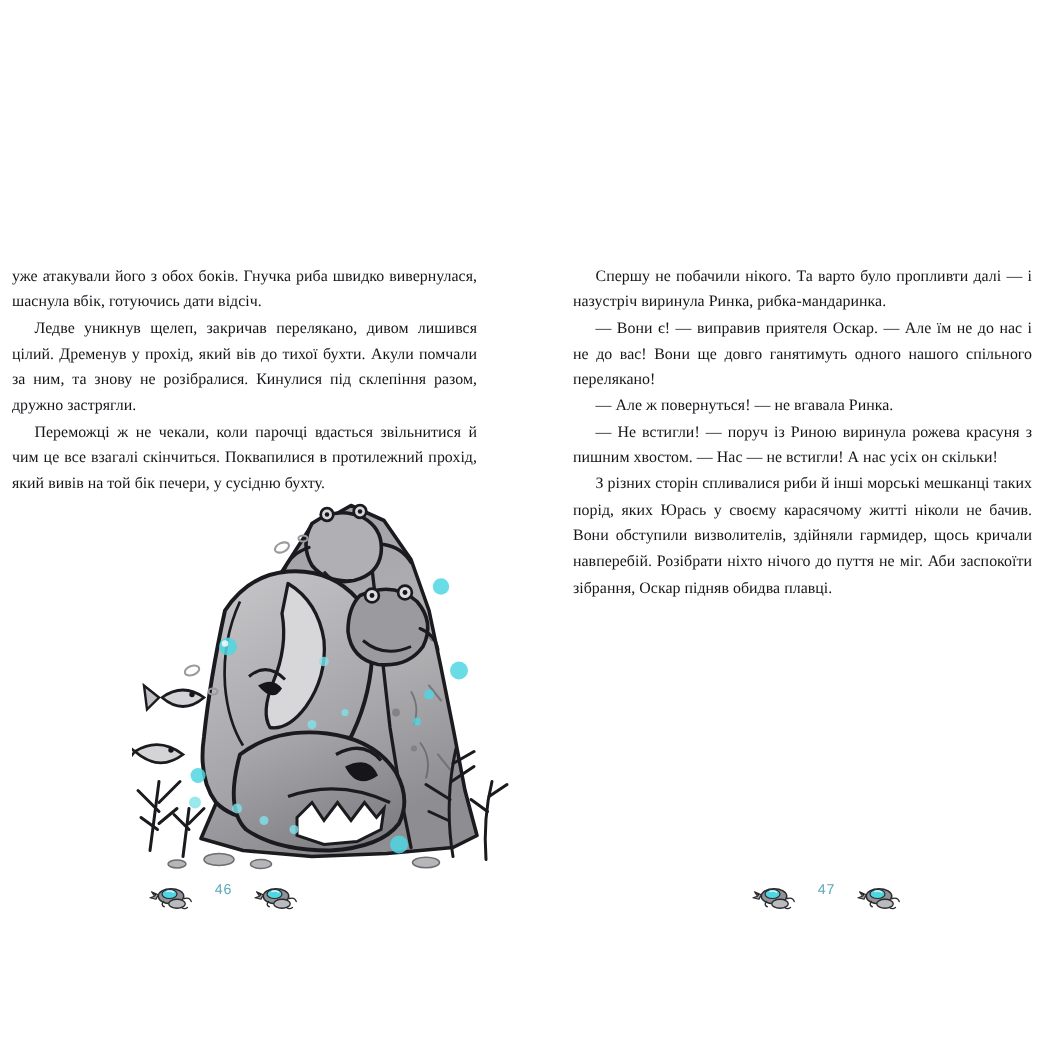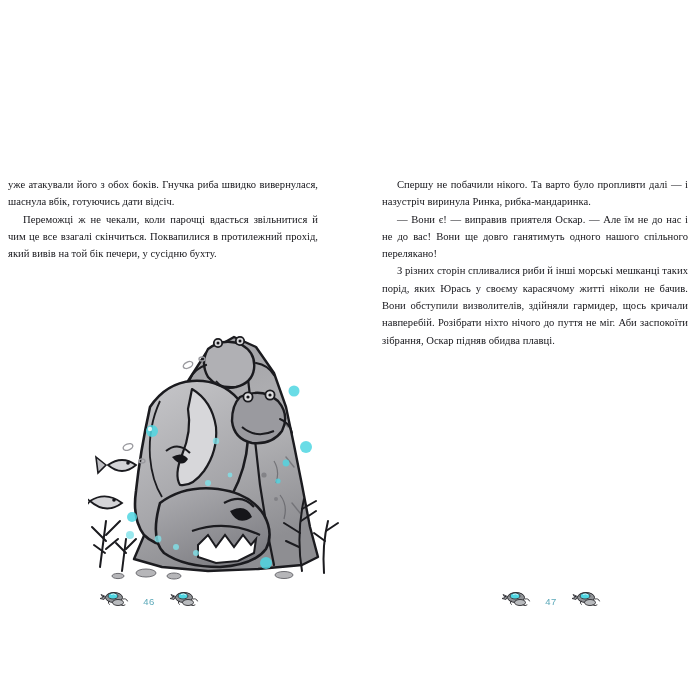--- a/index.html
+++ b/index.html
@@ -65,21 +65,21 @@
     pointer-events: none;
   }
   .illo svg { display: block; width: 100%; height: 100%; }
 
   .footer {
     position: absolute;
     left: 0;
     right: 0;
     bottom: 139px;
     display: flex;
-    align-items: flex-end;
+    align-items: flex-start;
     justify-content: center;
     gap: 14px;
   }
   .page-left .footer  { padding-right: 52px; }
   .page-right .footer { padding-left: 52px; }
 
   .pagenum {
     font-family: "Liberation Sans", sans-serif;
     font-size: 9.5px;
     color: #5aa8b8;
@@ -93,20 +93,21 @@
 </head>
 <body>
 
 <div class="spread">
 
   <div class="page page-left">
 
     <div class="text-col">
       <div class="illo-float"></div>
       <p class="noind">уже атакували його з обох боків. Гнучка риба швидко вивернулася, шаснула вбік, готуючись дати відсіч.</p>
+      <p>Ледве уникнув щелеп, закричав перелякано, дивом лишився цілий. Дременув у прохід, який вів до тихої бухти. Акули помчали за ним, та знову не розібралися. Кинулися під склепіння разом, дружно застрягли.</p>
       <p>Переможці ж не чекали, коли парочці вдасться звільнитися й чим це все взагалі скінчиться. Поквапилися в протилежний прохід, який вивів на той бік печери, у сусідню бухту.</p>
     </div>
 
     <div class="illo">
       <svg viewBox="0 0 258 248" xmlns="http://www.w3.org/2000/svg">
         <defs>
           <linearGradient id="rockg" x1="0" y1="0" x2="0.3" y2="1">
             <stop offset="0" stop-color="#9b9b9f"></stop>
             <stop offset="0.55" stop-color="#b3b3b6"></stop>
             <stop offset="1" stop-color="#8e8e92"></stop>
@@ -265,20 +266,22 @@
         </svg>
       </span>
     </div>
   </div>
 
   <div class="page page-right">
 
     <div class="text-col">
       <p>Спершу не побачили нікого. Та варто було пропливти далі — і назустріч виринула Ринка, рибка-мандаринка.</p>
       <p>— Вони є! — виправив приятеля Оскар. — Але їм не до нас і не до вас! Вони ще довго ганятимуть одного нашого спільного перелякано!</p>
+      <p>— Але ж повернуться! — не вгавала Ринка.</p>
+      <p>— Не встигли! — поруч із Риною виринула рожева красуня з пишним хвостом. — Нас — не встигли! А нас усіх он скільки!</p>
       <p>З різних сторін спливалися риби й інші морські мешканці таких порід, яких Юрась у своєму карасячому житті ніколи не бачив. Вони обступили визволителів, здійняли гармидер, щось кричали навперебій. Розібрати ніхто нічого до пуття не міг. Аби заспокоїти зібрання, Оскар підняв обидва плавці.</p>
     </div>
 
     <div class="footer">
       <span class="turtle">
         <svg viewBox="0 0 60 40" xmlns="http://www.w3.org/2000/svg">
           <ellipse cx="30" cy="17" rx="17" ry="10" fill="#8f9296" stroke="#2a2a2e" stroke-width="2"></ellipse>
           <ellipse cx="28" cy="14" rx="10" ry="6" fill="#4fd6e2" stroke="#2a2a2e" stroke-width="1.6"></ellipse>
           <path d="M24 11 q6 -3 10 1" fill="none" stroke="#ffffff" stroke-width="1.6" opacity="0.9"></path>
           <ellipse cx="38" cy="27" rx="11" ry="6" fill="#b9bbbe" stroke="#2a2a2e" stroke-width="1.8"></ellipse>

